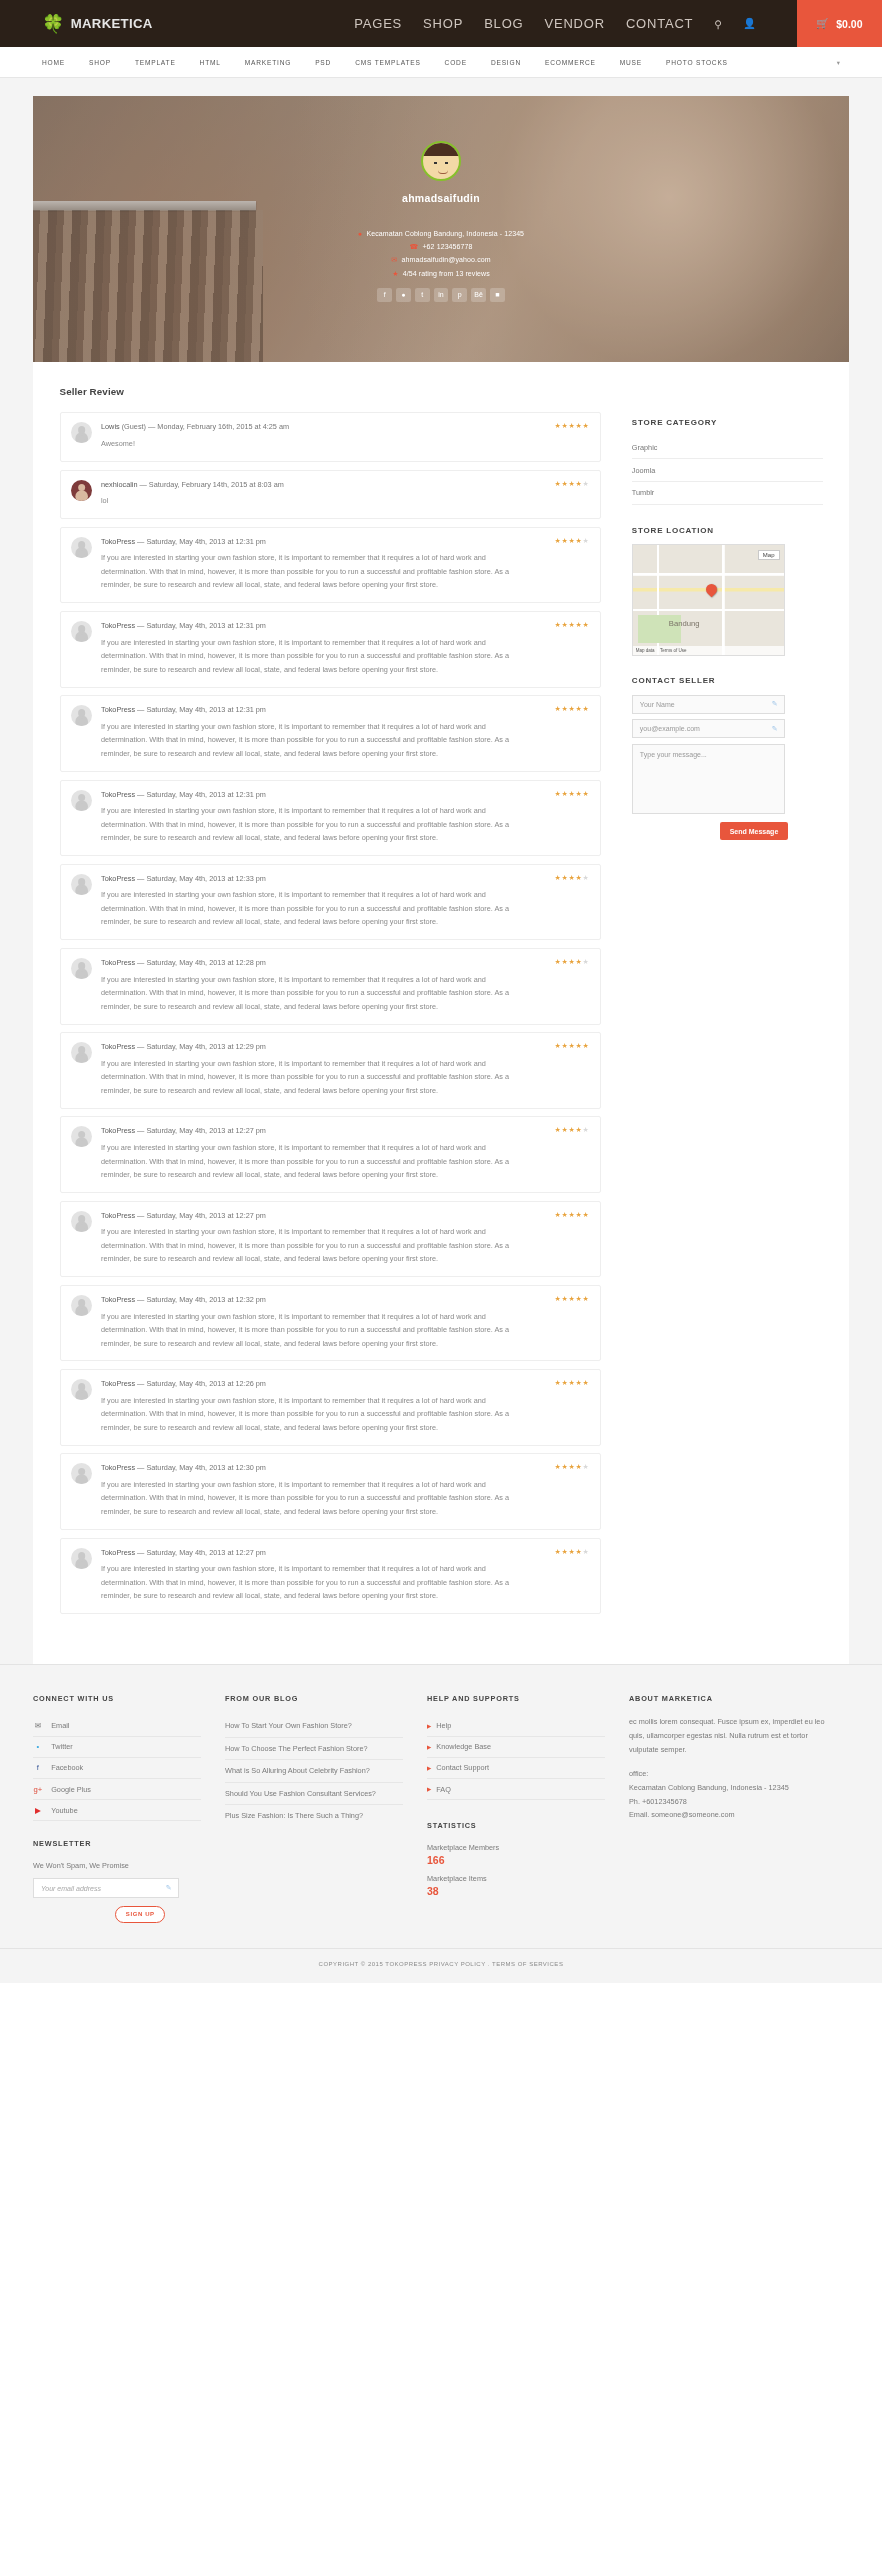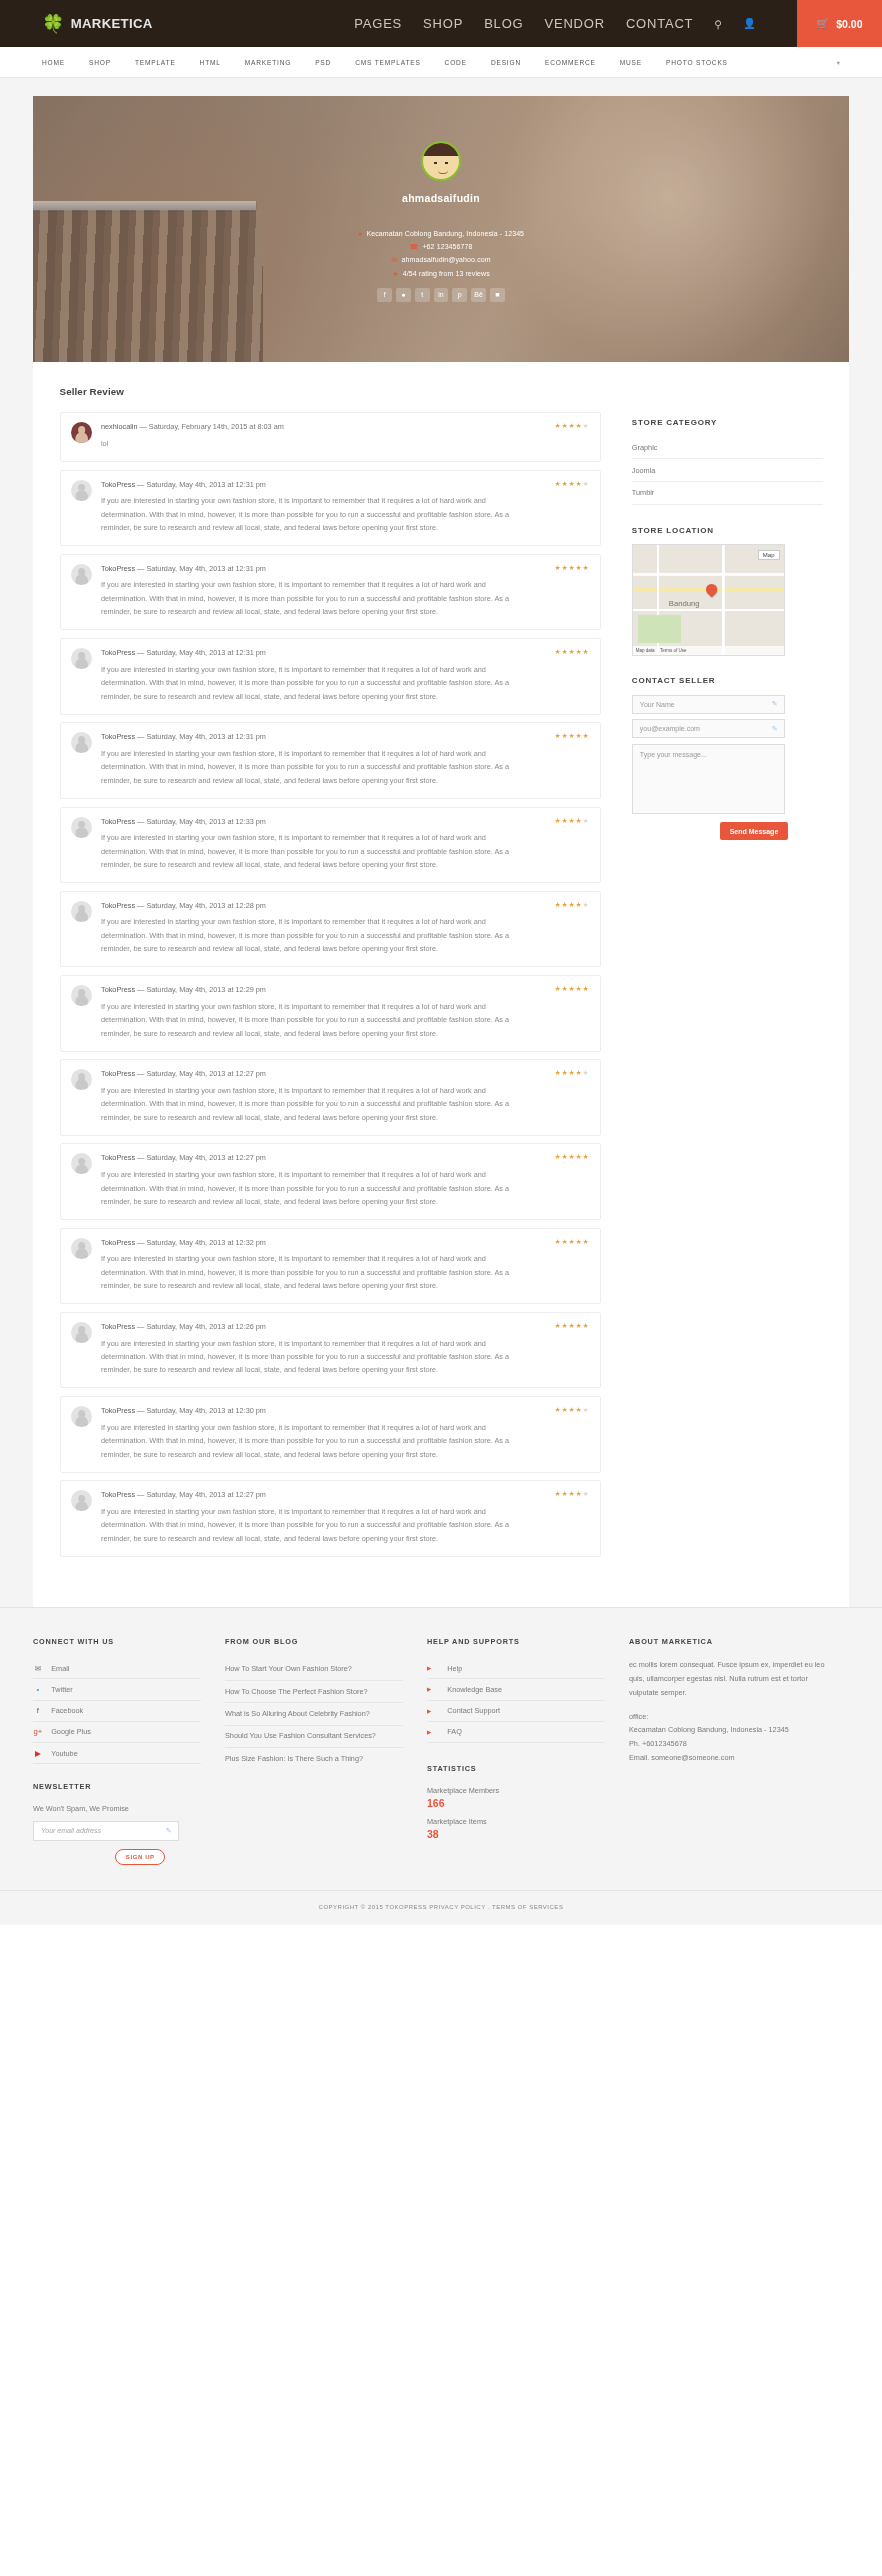--- a/index.html
+++ b/index.html
@@ -142,21 +142,21 @@
       linear-gradient(#fff 0 0) no-repeat 0 64px / 100% 2.1px,
       linear-gradient(#fff 0 0) no-repeat 24px 0 / 2.1px 100%,
       linear-gradient(#fff 0 0) no-repeat 89px 0 / 2.8px 100%,
       linear-gradient(#f6e9a8 0 0) no-repeat 0 43px / 100% 3.5px;
   }
   .map .park { position: absolute; left: 5.6px; top: 70px; width: 43px; height: 28px; background: #cfe3b8; }
   .map .pin {
     position: absolute; left: 73px; top: 39px; width: 11px; height: 11px; border-radius: 50% 50% 50% 0;
     transform: rotate(-45deg); background: #e8563c; box-shadow: 0 0.7px 1.4px rgba(0,0,0,.4);
   }
-  .map .label { position: absolute; left: 36px; top: 54px; font-size: 7.7px; color: #7b7468; }
+  .map .label { position: absolute; left: 36px; top: 74px; font-size: 7.7px; color: #7b7468; }
   .map .modebtn {
     position: absolute; right: 4.2px; top: 4.2px; background: #fff; border: 0.7px solid #c9c9c9;
     font-size: 6px; color: #444; padding: 1.4px 4.2px;
   }
   .map .credits {
     position: absolute; left: 0; right: 0; bottom: 0; height: 9px; background: rgba(255,255,255,.78);
     font-size: 4.5px; color: #555; display: flex; align-items: center; gap: 5.6px; padding: 0 2.8px;
   }
   .field {
     width: 153px; height: 19px; border: 0.7px solid #ddd; background: #fafafa;
@@ -180,21 +180,21 @@
   .fcol.c2 { width: 192px; }
   .fcol.c3 { width: 202px; }
   .fcol.c4 { width: 202px; padding-right: 0; }
   .ftitle { font-size: 7.3px; color: #444; font-weight: bold; letter-spacing: 0.8px; text-transform: uppercase; margin-bottom: 12.6px; }
   .flink { font-size: 7.3px; color: #7a7a7a; padding: 4.9px 0; border-bottom: 0.7px solid #e6e6e6; line-height: 1.6; }
   .flink.nb { border-bottom: none; }
   .fwith { display: flex; align-items: center; gap: 8.4px; font-size: 7.3px; color: #7a7a7a; padding: 5.6px 0; border-bottom: 0.7px solid #e6e6e6; }
   .fwith .i { width: 9.8px; text-align: center; font-size: 7.7px; }
   .i.mail { color: #7a7a7a; } .i.tw { color: #3aa9e0; } .i.fb { color: #3b5998; }
   .i.gp { color: #dd4b39; } .i.yt { color: #e02f2f; }
-  .fhelp { display: flex; align-items: center; gap: 16px; font-size: 7.3px; color: #7a7a7a; padding: 5.6px 0; border-bottom: 0.7px solid #e6e6e6; }
+  .fhelp { display: flex; align-items: center; gap: 5px; font-size: 7.3px; color: #7a7a7a; padding: 5.6px 0; border-bottom: 0.7px solid #e6e6e6; }
   .fhelp .dot { color: #e8563c; font-size: 5.6px; }
   .fstat-label { font-size: 7.3px; color: #7a7a7a; margin-top: 8.4px; }
   .fstat-num { font-size: 10.5px; color: #e8563c; font-weight: bold; margin-top: 2.1px; }
   .fabout { font-size: 7.3px; color: #7a7a7a; line-height: 1.9; }
   .news-sub { font-size: 7.3px; color: #7a7a7a; margin-bottom: 8.4px; }
   .news-field {
     width: 146px; height: 19.5px; border: 0.7px solid #ddd; background: #fff; font-size: 7px;
     color: #a8a8a8; padding: 0 18px 0 7px; display: flex; align-items: center; position: relative;
     font-style: italic;
   }
@@ -286,20 +286,30 @@
       </div>
     </div>
   </div>
 
   <div class="content-wrap">
 
     <div class="col-main">
       <div class="section-title">Seller Review</div>
       <div id="review-list">
           <div class="review">
+            <div class="avatar-sm"></div>
+            <div class="rv-body">
+              <div class="rv-head">
+                <div class="rv-meta"><span class="who">Lowis </span><span>(Guest) — Monday, February 16th, 2015 at 4:25 am</span></div>
+                <div class="rv-stars"><span>★</span><span>★</span><span>★</span><span>★</span><span>★</span></div>
+              </div>
+              <div class="rv-text">Awesome!</div>
+            </div>
+          </div>
+          <div class="review">
             <div class="avatar-sm red"></div>
             <div class="rv-body">
               <div class="rv-head">
                 <div class="rv-meta"><span class="who">nexhiocalin </span><span>— Saturday, February 14th, 2015 at 8:03 am</span></div>
                 <div class="rv-stars"><span>★</span><span>★</span><span>★</span><span>★</span><span class="off">★</span></div>
               </div>
               <div class="rv-text">lol</div>
             </div>
           </div>
           <div class="review">

